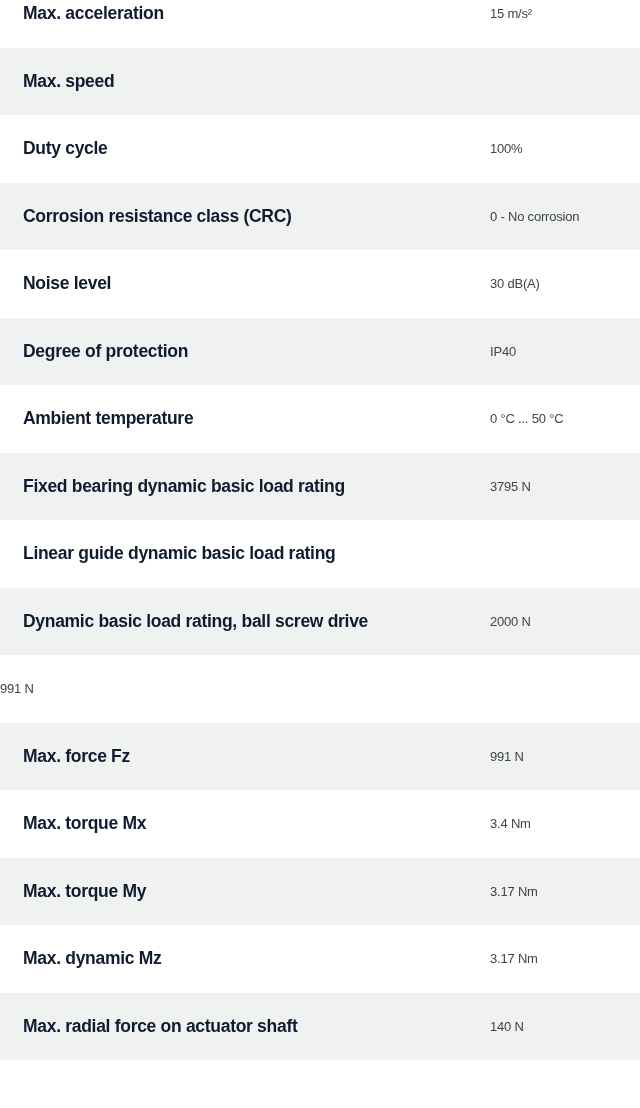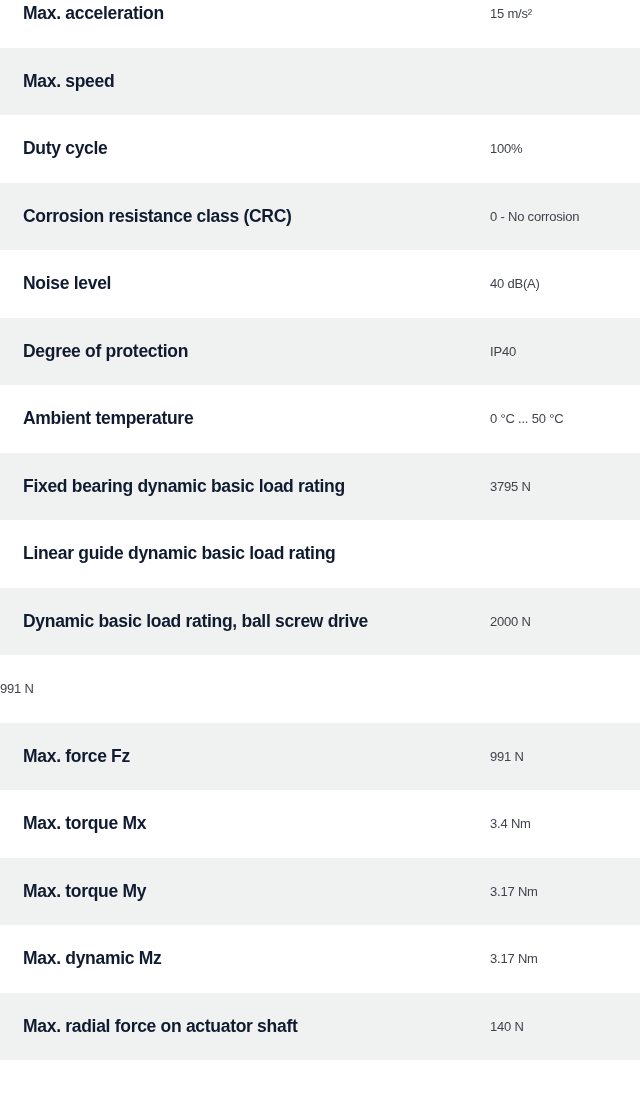--- a/index.html
+++ b/index.html
@@ -71,21 +71,21 @@
       <div class="spec-value">100%</div>
     </div>
 
     <div class="spec-row">
       <div class="spec-label">Corrosion resistance class (CRC)</div>
       <div class="spec-value">0 - No corrosion</div>
     </div>
 
     <div class="spec-row">
       <div class="spec-label">Noise level</div>
-      <div class="spec-value">40 dB(A)</div>
+      <div class="spec-value">30 dB(A)</div>
     </div>
 
     <div class="spec-row">
       <div class="spec-label">Degree of protection</div>
       <div class="spec-value">IP40</div>
     </div>
 
     <div class="spec-row">
       <div class="spec-label">Ambient temperature</div>
       <div class="spec-value">0 °C ... 50 °C</div>

